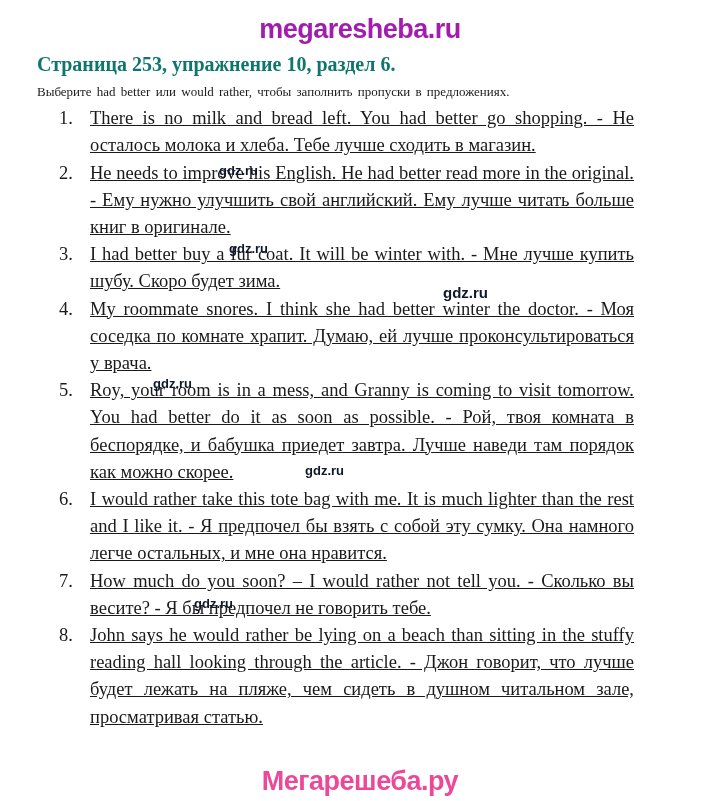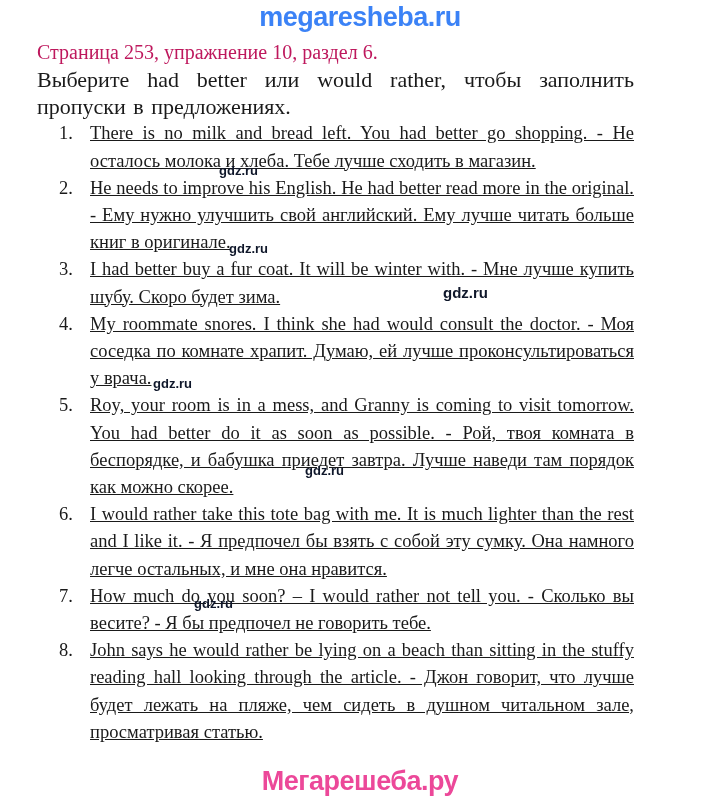--- a/index.html
+++ b/index.html
@@ -7,40 +7,40 @@
   .page {
     position: relative;
     width: 720px;
     height: 801px;
     background: #ffffff;
     color: #1a1a1a;
     overflow: hidden;
     font-family: "Liberation Serif", serif;
   }
   .site-header {
-    padding-top: 1px;
+    padding-top: 13px;
     text-align: center;
     font-family: "Liberation Sans", sans-serif;
     font-weight: bold;
     font-size: 27px;
     line-height: 32px;
-    color: #3b82f6;
+    color: #a21caf;
     letter-spacing: -0.5px;
   }
   .content {
     padding: 5px 86px 0 37px;
   }
   .heading {
-    font-weight: normal;
+    font-weight: bold;
     font-size: 20px;
     line-height: 28px;
-    color: #be185d;
+    color: #0f766e;
   }
   .intro {
-    font-size: 22px;
+    font-size: 13px;
     line-height: 27.2px;
     text-align: justify;
     text-align-last: left;
     word-spacing: 2px;
   }
   .list { }
   .item {
     display: flex;
     font-size: 18.5px;
     line-height: 27.2px;
@@ -99,21 +99,21 @@
       <div class="item">
         <span class="num">2.</span>
         <span class="txt">He needs to improve his English. He had better read more in the original. - Ему нужно улучшить свой английский. Ему лучше читать больше книг в оригинале.</span>
       </div>
       <div class="item">
         <span class="num">3.</span>
         <span class="txt">I had better buy a fur coat. It will be winter with. - Мне лучше купить шубу. Скоро будет зима.</span>
       </div>
       <div class="item">
         <span class="num">4.</span>
-        <span class="txt">My roommate snores. I think she had would consult the doctor. - Моя соседка по комнате храпит. Думаю, ей лучше проконсультироваться у врача.</span>
+        <span class="txt">My roommate snores. I think she had better winter the doctor. - Моя соседка по комнате храпит. Думаю, ей лучше проконсультироваться у врача.</span>
       </div>
       <div class="item">
         <span class="num">5.</span>
         <span class="txt">Roy, your room is in a mess, and Granny is coming to visit tomorrow. You had better do it as soon as possible. - Рой, твоя комната в беспорядке, и бабушка приедет завтра. Лучше наведи там порядок как можно скорее.</span>
       </div>
       <div class="item">
         <span class="num">6.</span>
         <span class="txt">I would rather take this tote bag with me. It is much lighter than the rest and I like it. - Я предпочел бы взять с собой эту сумку. Она намного легче остальных, и мне она нравится.</span>
       </div>
       <div class="item">

